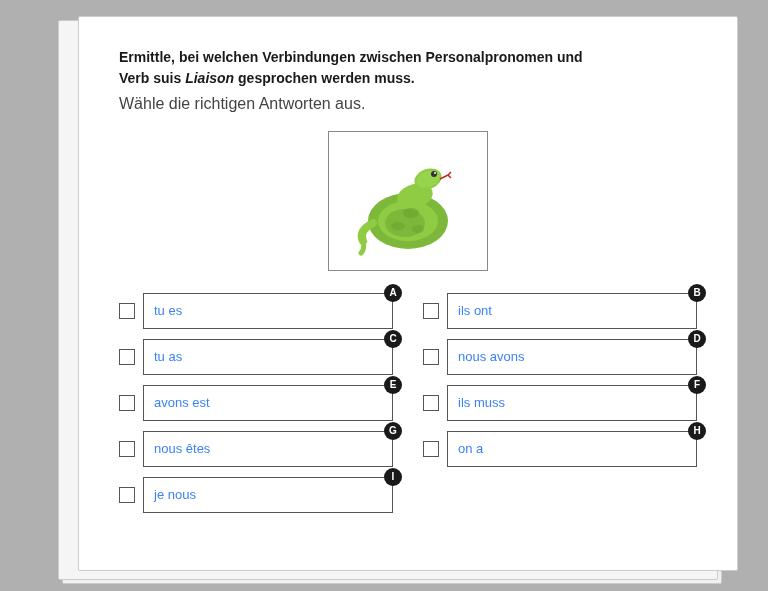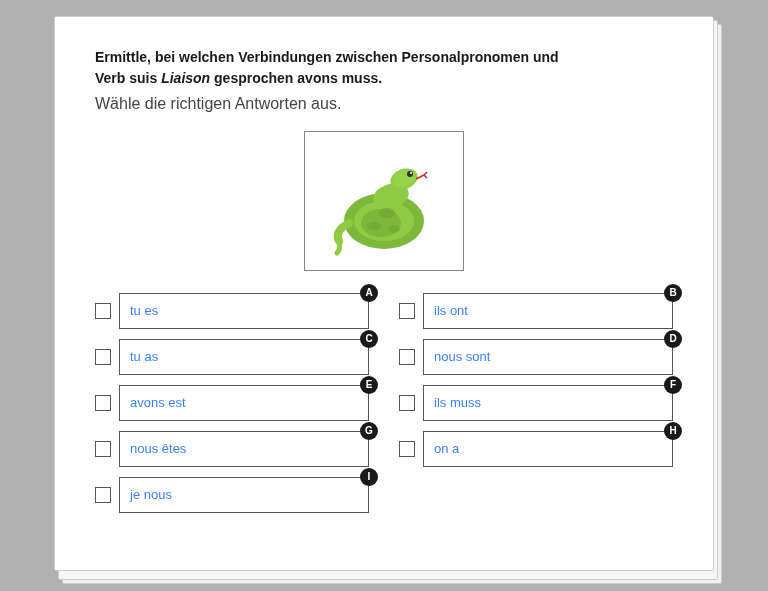--- a/index.html
+++ b/index.html
@@ -47,20 +47,21 @@
     }
 
     .paper-main {
       position: relative;
       background: #ffffff;
       border: 1px solid #ccc;
       border-radius: 2px;
       padding: 30px 40px 30px 40px;
       min-height: 555px;
       width: 100%;
+      margin-left: 24px;
     }
 
     .instruction-title {
       font-size: 14px;
       font-weight: bold;
       color: #1a1a1a;
       line-height: 1.5;
       margin-bottom: 6px;
     }
 
@@ -153,21 +154,21 @@
 </head>
 <body>
 
 <div class="paper-stack">
   <div class="paper-back"></div>
   <div class="paper-mid"></div>
   <div class="paper-main">
 
     <p class="instruction-title">
       <span>Ermittle, bei welchen Verbindungen zwischen Personalpronomen und</span><br>
-      <span>Verb suis </span><em>Liaison</em><span> gesprochen avons muss.</span>
+      <span>Verb suis </span><em>Liaison</em><span> gesprochen werden muss.</span>
     </p>
     <p class="instruction-sub">Wähle die richtigen Antworten aus.</p>
 
     <div class="snake-image-container">
       <div class="snake-box">
 
         <svg class="snake-svg" viewBox="0 0 130 120">
 
           <ellipse cx="65" cy="80" rx="40" ry="28" fill="#7db83a"></ellipse>
           <ellipse cx="65" cy="80" rx="30" ry="20" fill="#8fcc44"></ellipse>
@@ -220,21 +221,21 @@
         <div class="option-box">
           <span class="option-label-badge">C</span>
           <span class="option-text">tu as</span>
         </div>
       </div>
 
       <div class="option-item">
         <div class="option-checkbox"></div>
         <div class="option-box">
           <span class="option-label-badge">D</span>
-          <span class="option-text">nous sont</span>
+          <span class="option-text">nous avons</span>
         </div>
       </div>
 
       <div class="option-item">
         <div class="option-checkbox"></div>
         <div class="option-box">
           <span class="option-label-badge">E</span>
           <span class="option-text">avons est</span>
         </div>
       </div>

